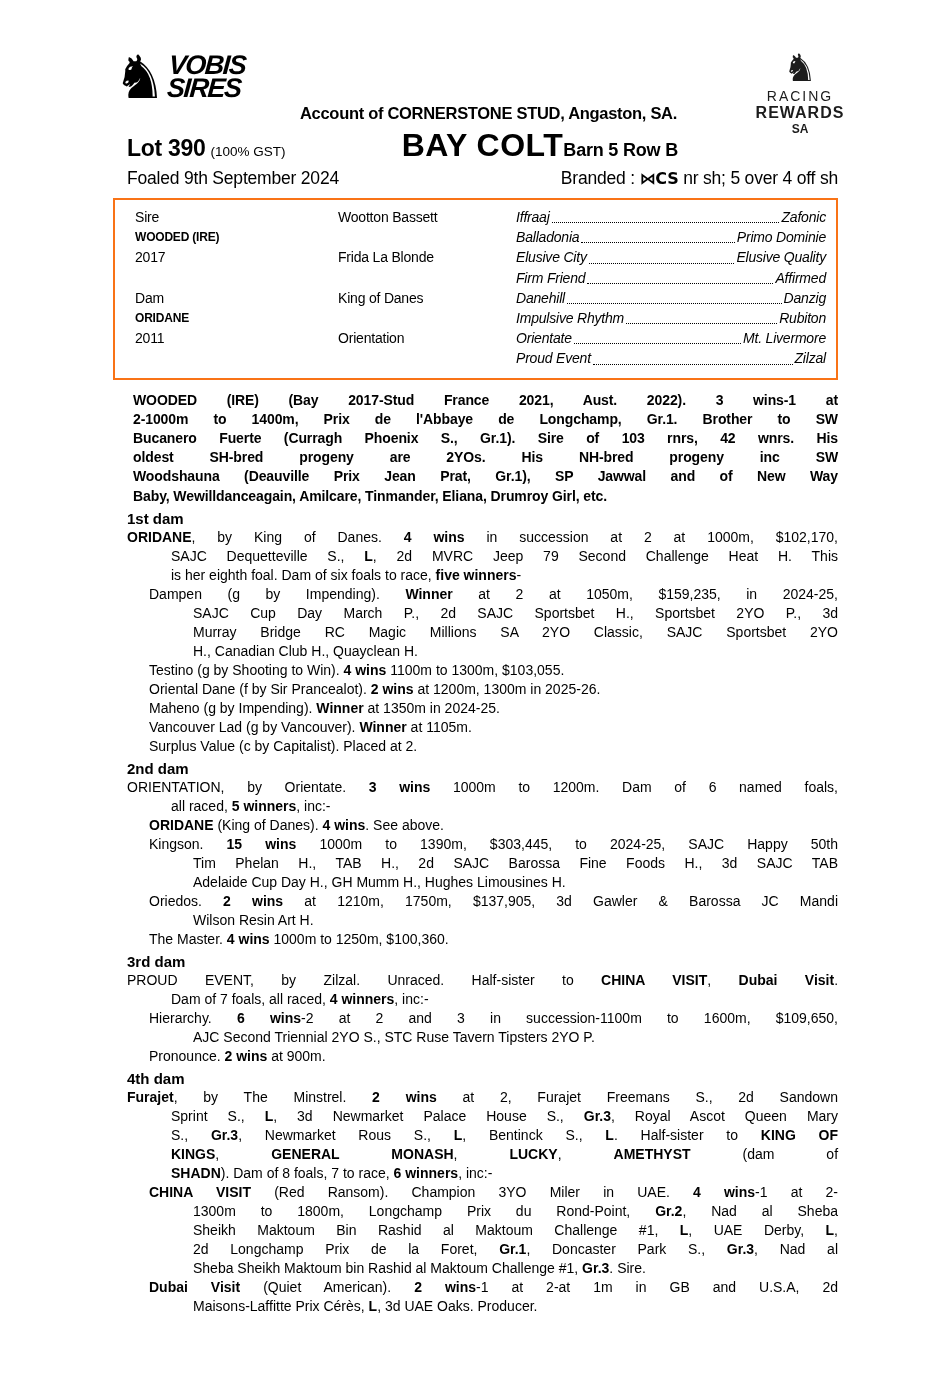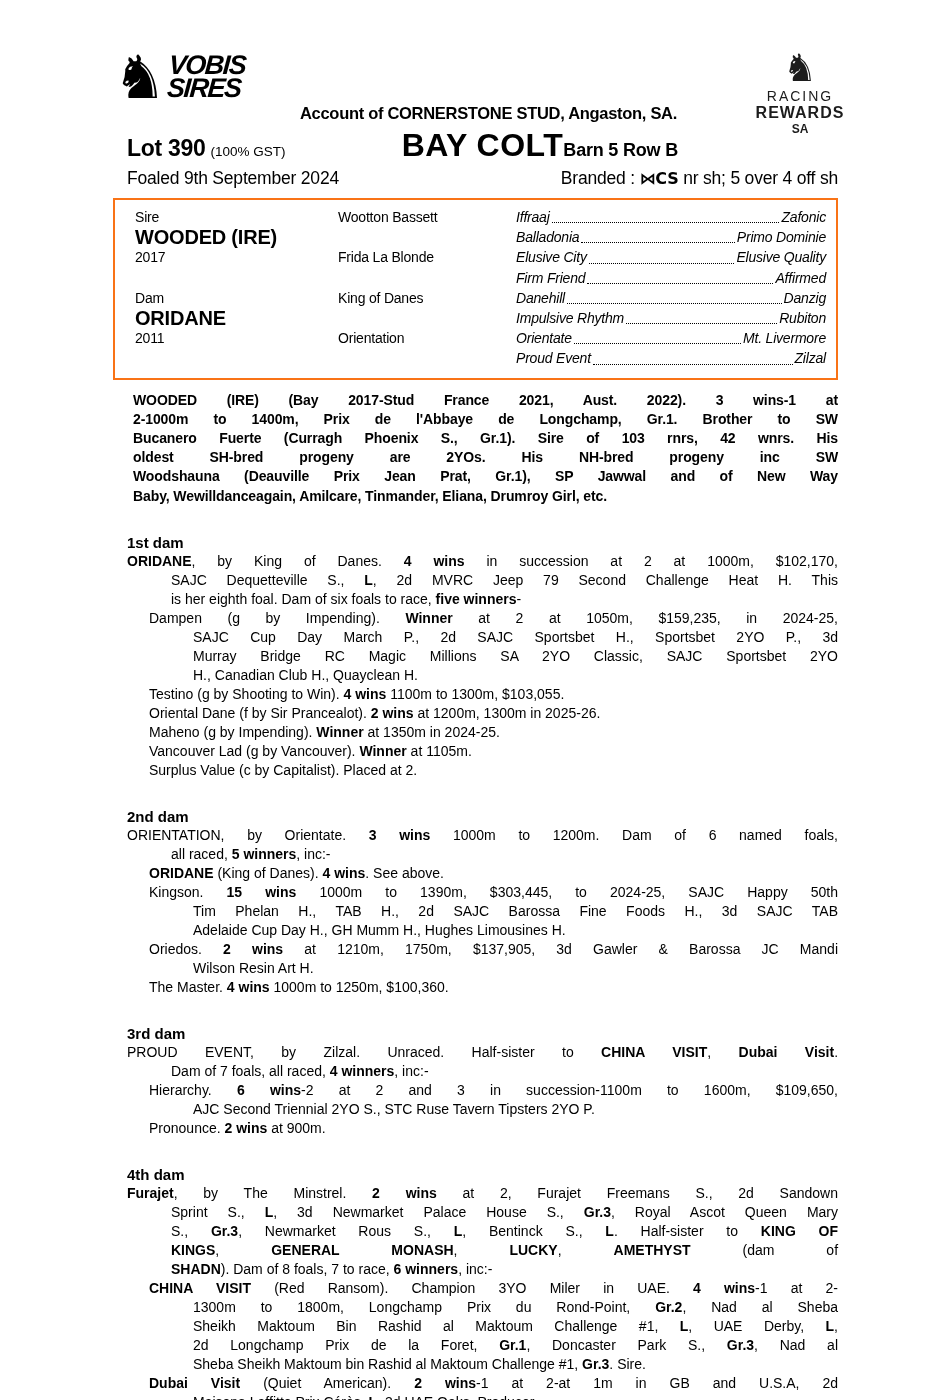--- a/index.html
+++ b/index.html
@@ -23,31 +23,31 @@
   .gst{font-size:13.5px;margin-left:5px;}
   .title{font-weight:bold;font-size:32px;letter-spacing:0.5px;text-align:center;}
   .barn{font-weight:bold;font-size:18px;text-align:left;letter-spacing:-0.2px;}
   .foal-row{display:flex;justify-content:space-between;font-size:17.5px;margin-top:4px;letter-spacing:-0.2px;gap:11px;}
   .brandmark{font-family:"DejaVu Sans",sans-serif;font-size:16px;}
 
   
   .ped-table{box-sizing:border-box;margin:9px 0 0 -14px;width:725px;border:2px solid #f97316;
     padding:7px 10px 9px 20px;display:grid;grid-template-columns:203px 178px 1fr;
     grid-auto-rows:20.2px;font-size:14px;line-height:20.2px;letter-spacing:-0.2px;}
-  .ped-left.hname{font-weight:bold;font-size:20px;letter-spacing:-0.2px;}
+  .ped-left.hname{font-weight:bold;font-size:12px;letter-spacing:-0.2px;}
   .ped-g3{display:flex;align-items:baseline;font-style:italic;}
   .g3a,.g3b{white-space:nowrap;}
   .leader{flex:1;min-width:8px;border-bottom:1.6px dotted #000;margin:0 2px 4px 2px;align-self:flex-end;}
 
   
   .sire-summary{margin:11px 0 0 6px;width:705px;font-weight:bold;font-size:14px;line-height:19.2px;letter-spacing:-0.1px;}
   .sire-line.just{text-align:justify;text-align-last:justify;}
 
   
-  .dam-section{margin-top:27px;}
+  .dam-section{margin-top:3px;}
   .dam-head{font-weight:bold;font-size:15px;line-height:19px;}
   .para{font-size:14px;line-height:19px;}
   .line.just{text-align:justify;text-align-last:justify;}
   .para.dam .line.cont{padding-left:44px;}
   .para.prog .line.first{padding-left:22px;}
   .para.prog .line.cont{padding-left:66px;}
 </style>
 </head>
 <body>
 

